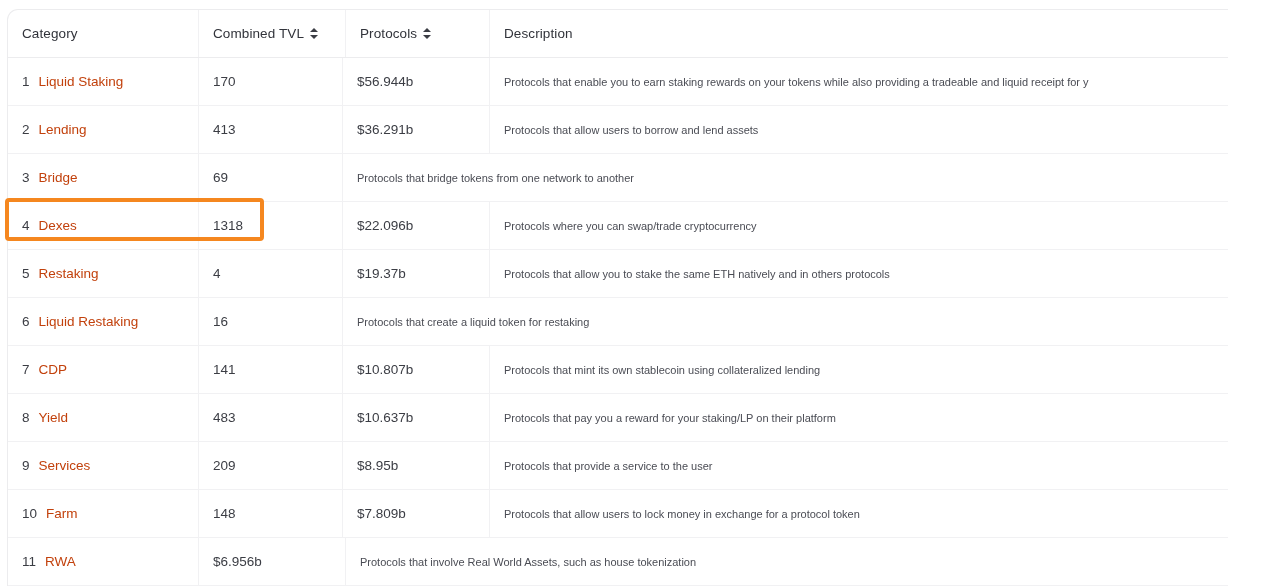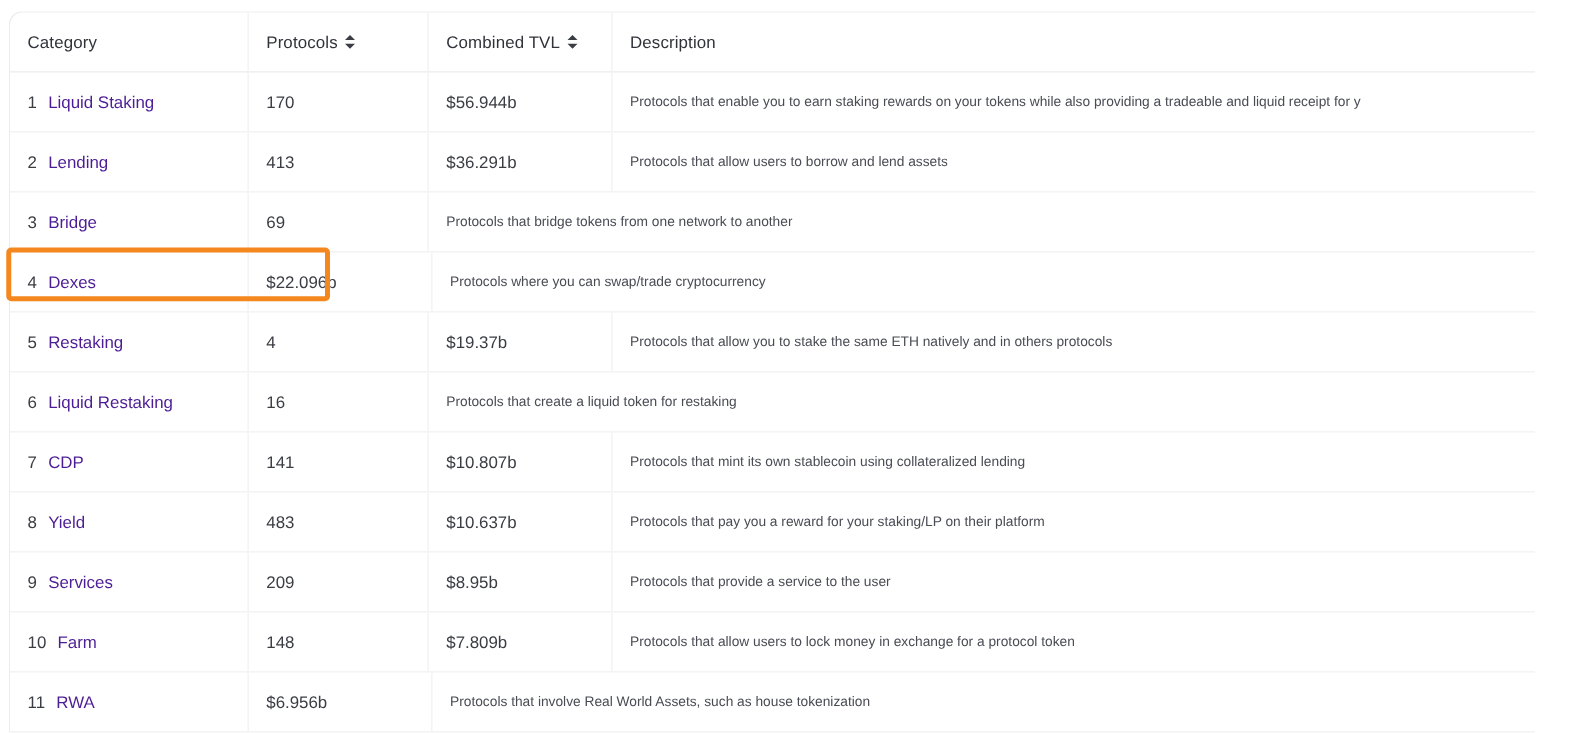--- a/index.html
+++ b/index.html
@@ -107,21 +107,21 @@
   
   .rank {
     font-size: 13.5px;
     color: #3b3d44;
     margin-right: 9px;
     flex: 0 0 auto;
   }
 
   .cat-link {
     font-size: 13.5px;
-    color: #4c1d95;
+    color: #c2410c;
     text-decoration: none;
     cursor: pointer;
     font-weight: 400;
   }
 
   .num {
     font-size: 13.5px;
     color: #3b3d44;
     text-align: right;
   }
@@ -155,40 +155,40 @@
   <div class="table-card">
 
     <div class="row header-row">
 
       <div class="cell col-category">
         <div class="hdr-cell-inner">
           <span class="hdr-text">Category</span>
         </div>
       </div>
 
+      <div class="cell col-tvl">
+        <div class="hdr-cell-inner">
+          <span class="hdr-text">Combined TVL</span>
+          <span class="sort-icon">
+            <span class="chev up"></span>
+            <span class="chev down"></span>
+          </span>
+        </div>
+      </div>
+
       <div class="cell col-protocols">
         <div class="hdr-cell-inner">
           <span class="hdr-text">Protocols</span>
           <span class="sort-icon">
             <span class="chev up"></span>
             <span class="chev down"></span>
           </span>
         </div>
       </div>
 
-      <div class="cell col-tvl">
-        <div class="hdr-cell-inner">
-          <span class="hdr-text">Combined TVL</span>
-          <span class="sort-icon">
-            <span class="chev up"></span>
-            <span class="chev down"></span>
-          </span>
-        </div>
-      </div>
-
       <div class="cell col-desc">
         <div class="hdr-cell-inner">
           <span class="hdr-text">Description</span>
         </div>
       </div>
 
     </div>
 
     <div id="table-body">
         <div class="row body-row">
@@ -231,20 +231,23 @@
           </div>
           <div class="cell col-desc">
             <span class="desc">Protocols that bridge tokens from one network to another</span>
           </div>
         </div>
         <div class="row body-row">
           <div class="cell col-category">
             <span class="rank">4</span>
             <a class="cat-link">Dexes</a>
           </div>
+          <div class="cell col-protocols">
+            <span class="num">1318</span>
+          </div>
           <div class="cell col-tvl">
             <span class="num">$22.096b</span>
           </div>
           <div class="cell col-desc">
             <span class="desc">Protocols where you can swap/trade cryptocurrency</span>
           </div>
         </div>
         <div class="row body-row">
           <div class="cell col-category">
             <span class="rank">5</span>

